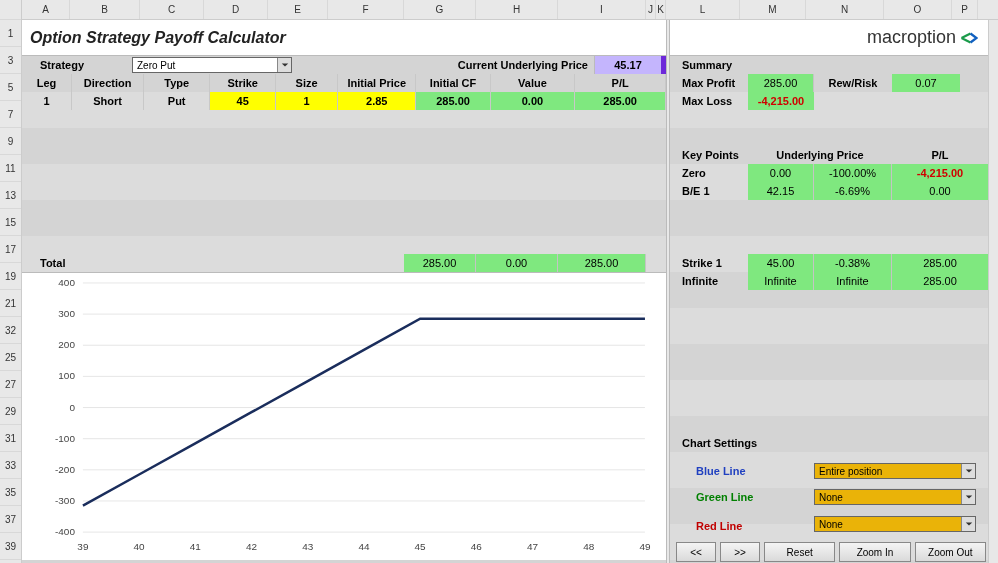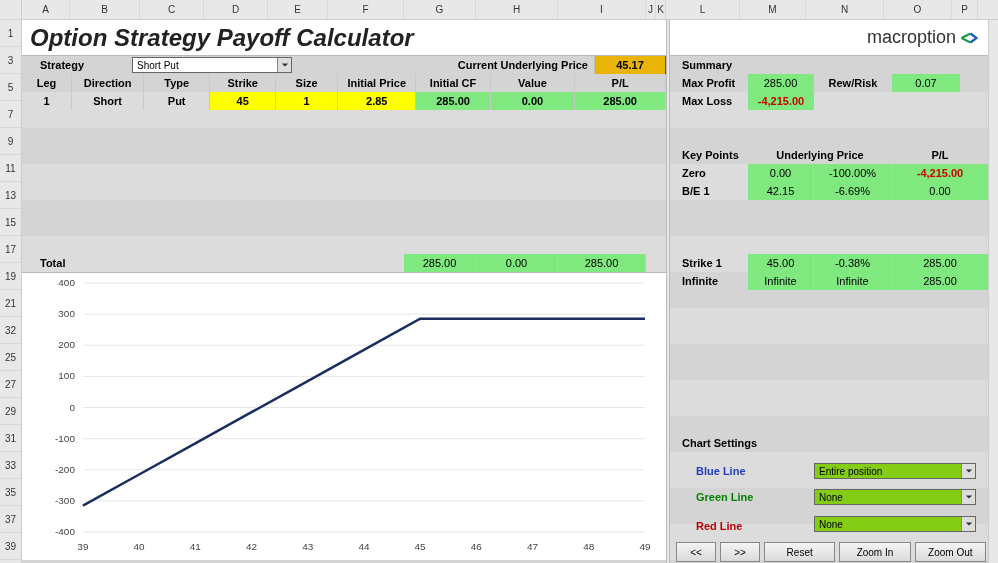--- a/index.html
+++ b/index.html
@@ -18,30 +18,30 @@
 .body { flex: 1; position: relative; background: #dcdcdc; }
 
 
 .stripes div { position: absolute; left: 0; right: 0; height: 36px; }
 .stripes .a { background: #dcdcdc; }
 .stripes .b { background: #d4d4d4; }
 
 .panel { position: absolute; }
 
 .title-row { top: 0; left: 0; right: 0; height: 36px; background: #fff; border-bottom: 1px solid #bbb; display: flex; align-items: center; padding-left: 8px; justify-content: space-between; }
-.title-row h1 { font-size: 24px; font-style: italic; font-weight: bold; color: #222; }
+.title-row h1 { font-size: 16px; font-style: italic; font-weight: bold; color: #222; }
 .brand { font-size: 18px; color: #333; padding-right: 20px; display: flex; align-items: center; gap: 4px; }
 .brand svg { width: 18px; height: 14px; }
 
 .strat-row { top: 36px; left: 0; width: 644px; height: 18px; display: flex; align-items: center; }
 .strat-row .lbl { width: 110px; font-weight: bold; padding-left: 18px; }
 .strat-row .dd { width: 160px; height: 16px; background: #fff; border: 1px solid #666; display: flex; align-items: center; justify-content: space-between; padding-left: 4px; font-size: 10px; }
 .strat-row .dd .arrow { width: 14px; height: 14px; background: #ddd; border-left: 1px solid #888; display: flex; align-items: center; justify-content: center; }
 .curprice-lbl { font-weight: bold; margin-left: auto; }
-.curprice-val { width: 72px; background: #eab308; text-align: center; font-weight: bold; border-left:1px solid #bbb;border-right:1px solid #6d28d9; height:18px;line-height:18px;}
+.curprice-val { width: 72px; background: #c4b5fd; text-align: center; font-weight: bold; border-left:1px solid #bbb;border-right:5px solid #6d28d9; height:18px;line-height:18px;}
 
 .legs { top: 54px; left: 0; width: 644px; }
 .legs table { width: 100%; border-collapse: collapse; }
 .legs th, .legs td { height: 36px; text-align: center; font-size: 11px; border-right: 1px solid #c8c8c8; }
 .legs th { font-weight: bold; background: #d4d4d4; height: 18px; }
 .legs .th2 th { height: 18px; }
 .legs td { background: #dcdcdc; }
 .legs .yellow { background: #ffff00 !important; font-weight: bold; }
 .legs .green { background: #7fe87f !important; }
 .legs th:nth-child(1),.legs td:nth-child(1){width:48px}
@@ -85,21 +85,21 @@
 .kp-row { left: 652px; right: 10px; height: 18px; display: flex; align-items:center;}
 .kp-row .c1{width:74px;font-weight:bold;padding-left:8px}
 .kp-row .c2{width:66px;background:#7fe87f;text-align:center;height:18px;line-height:18px;border-right:1px solid #c4c4c4}
 .kp-row .c3{width:78px;background:#7fe87f;text-align:center;height:18px;line-height:18px;border-right:1px solid #c4c4c4}
 .kp-row .c4{flex:1;background:#7fe87f;text-align:center;height:18px;line-height:18px}
 .kp-row .red{color:#d00000;font-weight:bold}
 
 .chartset-head{top:414px;left:652px;right:10px;height:18px;font-weight:bold;padding-left:8px;display:flex;align-items:center}
 .line-row{left:652px;right:10px;height:18px;display:flex;align-items:center}
 .line-row .ll{width:140px;font-weight:bold;padding-left:22px}
-.line-row .dd{flex:1;margin-right:12px;height:16px;background:#84cc16;border:1px solid #666;display:flex;align-items:center;justify-content:space-between;padding-left:4px;font-size:10px}
+.line-row .dd{flex:1;margin-right:12px;height:16px;background:#eab308;border:1px solid #666;display:flex;align-items:center;justify-content:space-between;padding-left:4px;font-size:10px}
 .line-row .dd .arrow{width:14px;height:14px;background:#ddd;border-left:1px solid #888;display:flex;align-items:center;justify-content:center}
 .blue{color:#2040c0}.green-t{color:#008000}.red-t{color:#c00000}
 
 .btn-row{top:522px;left:652px;right:10px;height:20px;display:flex;gap:4px;padding:0 2px}
 .btn-row button{flex:1;background:linear-gradient(#f4f4f4,#dadada);border:1px solid #888;font-size:10px;cursor:pointer;padding:0}
 .btn-row button.sm{flex:0 0 40px}
 
 .vline{position:absolute;top:0;bottom:0;left:644px;width:4px;background:#e8e8e8;border-left:1px solid #bbb;border-right:1px solid #bbb}
 .rightedge{position:absolute;top:0;bottom:0;right:0;width:10px;background:#e8e8e8;border-left:1px solid #ccc}
 
@@ -178,21 +178,21 @@
           <svg viewBox="0 0 24 16">
               <path d="M2 8 L14 2 M2 8 L14 14" stroke="#1a9b4a" stroke-width="3" fill="none"></path>
               <path d="M14 2 L22 8 L14 14" stroke="#1060c0" stroke-width="3" fill="none"></path>
             </svg>
         </div>
       </div>
 
       <div class="panel strat-row">
         <div class="lbl">Strategy</div>
         <div class="dd">
-          <span>Short Put</span>
+          <span>Zero Put</span>
           <span class="arrow">
               <svg viewBox="0 0 10 10">
                 <path d="M1 3 L5 7 L9 3 Z" fill="#333"></path>
               </svg>
             </span>
         </div>
         <div class="curprice-lbl" style="margin-right:6px">Current Underlying Price</div>
         <div class="curprice-val">45.17</div>
       </div>
 

